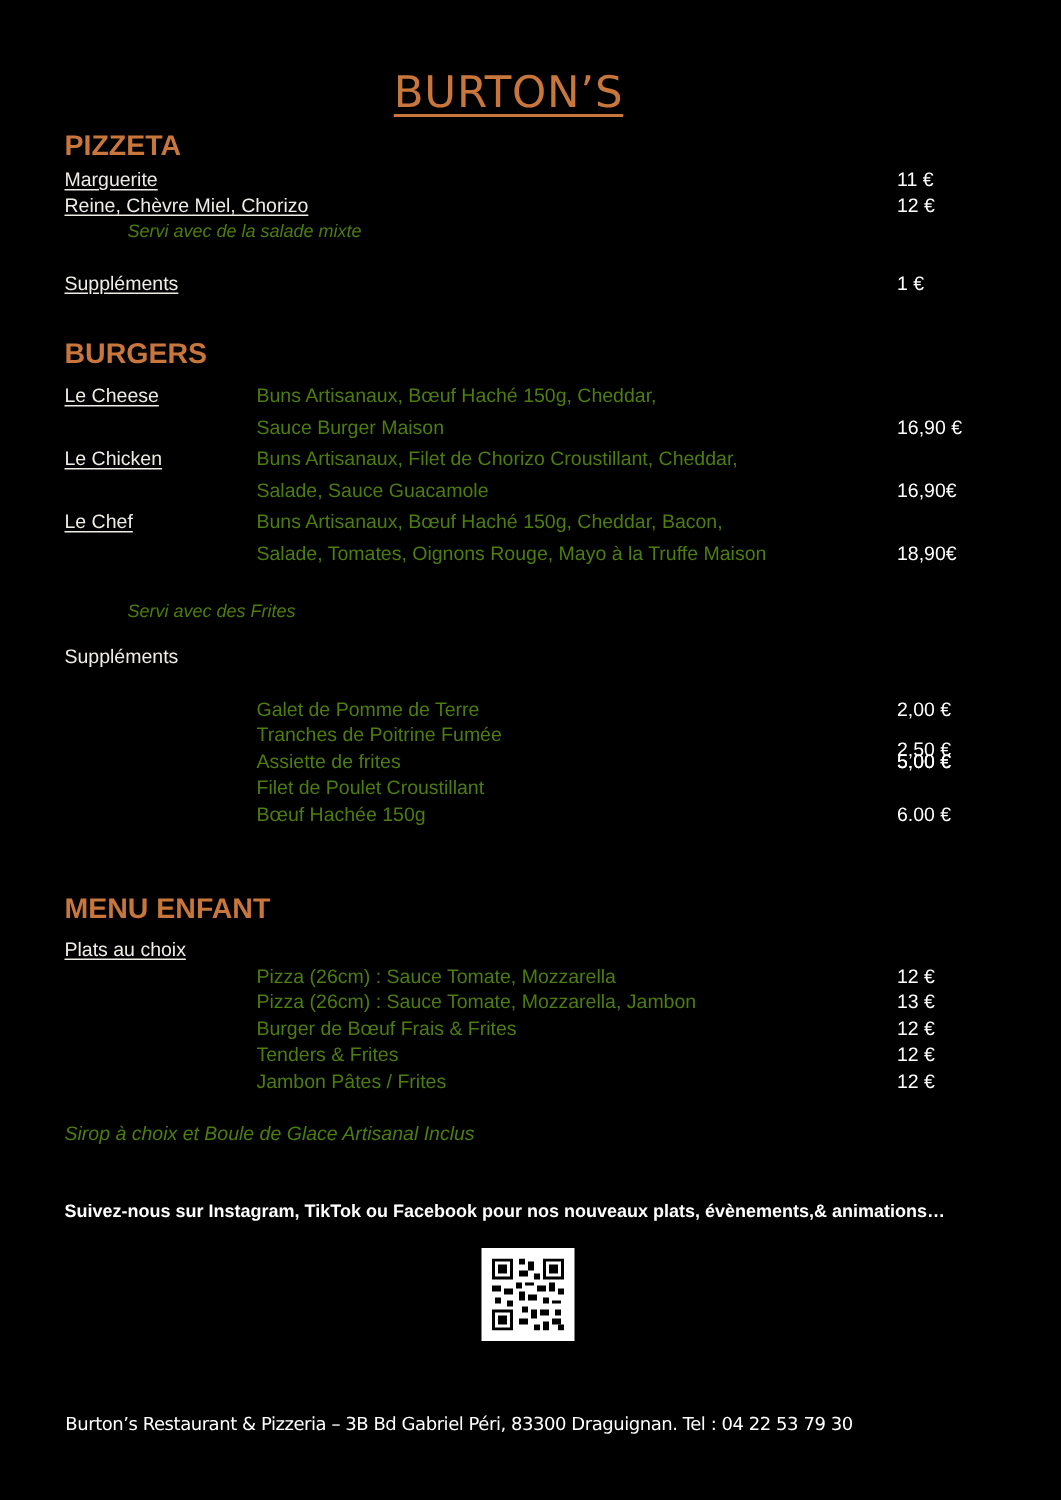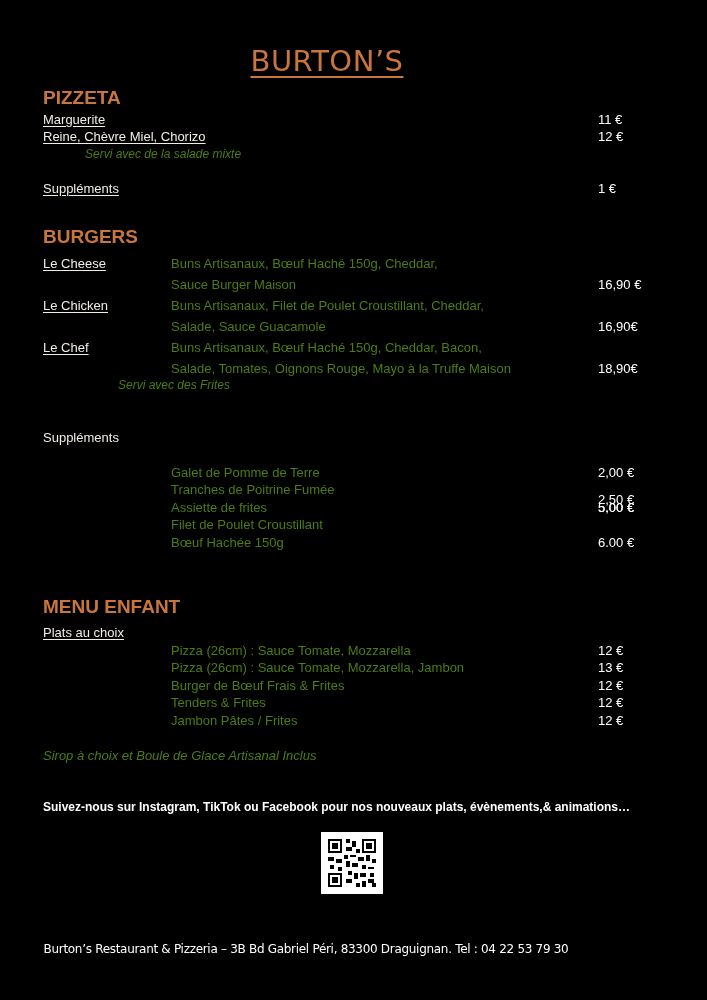--- a/index.html
+++ b/index.html
@@ -2,21 +2,21 @@
 <html><head>
 <meta charset="utf-8">
 <style>
   html, body { margin: 0; padding: 0; }
   body {
     width: 707px; height: 1000px; background: #000000; color: #ffffff;
     font-family: "Liberation Sans", sans-serif; position: relative; overflow: hidden;
   }
   .abs { position: absolute; white-space: nowrap; }
   .title {
-    left: 4px; width: 646px; top: 44px; text-align: center;
+    left: 16px; width: 646px; top: 44px; text-align: center;
     font-family: "DejaVu Sans", sans-serif; font-size: 29px; color: #c8763c;
     letter-spacing: 0.5px;
   }
   .title span { text-decoration: underline; text-decoration-thickness: 2px; text-underline-offset: 5px; }
   .section-h { left: 43px; font-weight: bold; font-size: 19px; color: #c8763c; }
   .item { font-size: 13px; color: #4d7c0f; }
   .ul { text-decoration: underline; text-underline-offset: 2px; color: #f0ece6; }
   .italic { font-style: italic; font-size: 12px; }
   .price { left: 598px; font-size: 13px; }
   .social { left: 43px; top: 800px; font-size: 12px; font-weight: bold; }
@@ -41,30 +41,30 @@
 <div class="abs price" style="top:181px;">1 €</div>
 
 <div class="abs section-h" style="top:226px;">BURGERS</div>
 
 <div class="abs item ul" style="left:43px;top:256px;">Le Cheese</div>
 <div class="abs item" style="left:171px;top:256px;">Buns Artisanaux, Bœuf Haché 150g, Cheddar,</div>
 <div class="abs item" style="left:171px;top:277px;">Sauce Burger Maison</div>
 <div class="abs price" style="top:277px;">16,90 €</div>
 
 <div class="abs item ul" style="left:43px;top:298px;">Le Chicken</div>
-<div class="abs item" style="left:171px;top:298px;">Buns Artisanaux, Filet de Poulet Croustillant, Cheddar,</div>
+<div class="abs item" style="left:171px;top:298px;">Buns Artisanaux, Filet de Chorizo Croustillant, Cheddar,</div>
 <div class="abs item" style="left:171px;top:319px;">Salade, Sauce Guacamole</div>
 <div class="abs price" style="top:319px;">16,90€</div>
 
 <div class="abs item ul" style="left:43px;top:340px;">Le Chef</div>
 <div class="abs item" style="left:171px;top:340px;">Buns Artisanaux, Bœuf Haché 150g, Cheddar, Bacon,</div>
 <div class="abs item" style="left:171px;top:361px;">Salade, Tomates, Oignons Rouge, Mayo à la Truffe Maison</div>
 <div class="abs price" style="top:361px;">18,90€</div>
 
-<div class="abs item italic" style="left:85px;top:378px;margin-left:33px;">Servi avec des Frites</div>
+<div class="abs item italic" style="left:85px;top:400px;">Servi avec des Frites</div>
 
 <div class="abs item" style="left:43px;top:430px;color:#f0ece6;">Suppléments</div>
 
 <div class="abs item" style="left:171px;top:465px;">Galet de Pomme de Terre</div>
 <div class="abs price" style="top:465px;">2,00 €</div>
 <div class="abs item" style="left:171px;top:482px;">Tranches de Poitrine Fumée</div>
 <div class="abs price" style="top:482px;margin-top:10px;">2,50 €</div>
 <div class="abs item" style="left:171px;top:500px;">Assiette de frites</div>
 <div class="abs price" style="top:500px;">5.00 €</div>
 <div class="abs item" style="left:171px;top:517px;">Filet de Poulet Croustillant</div>

